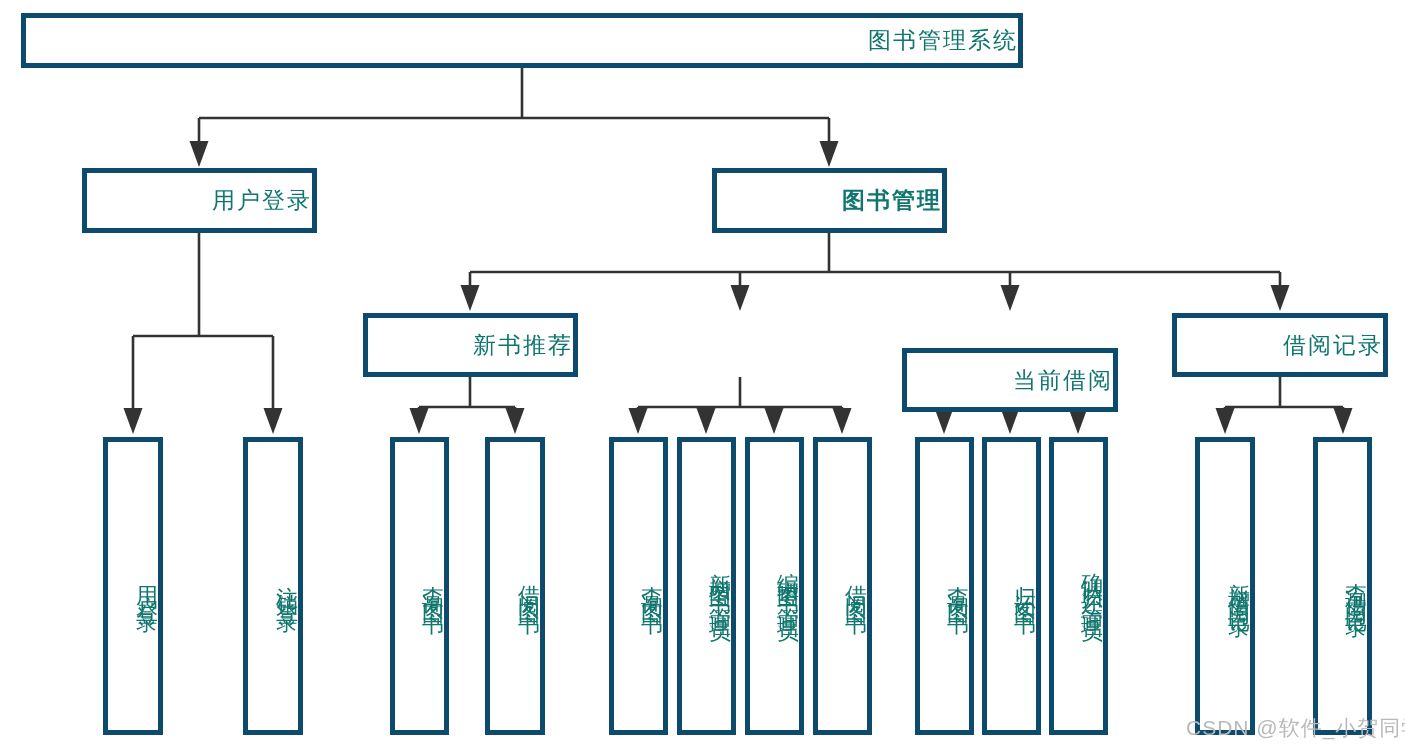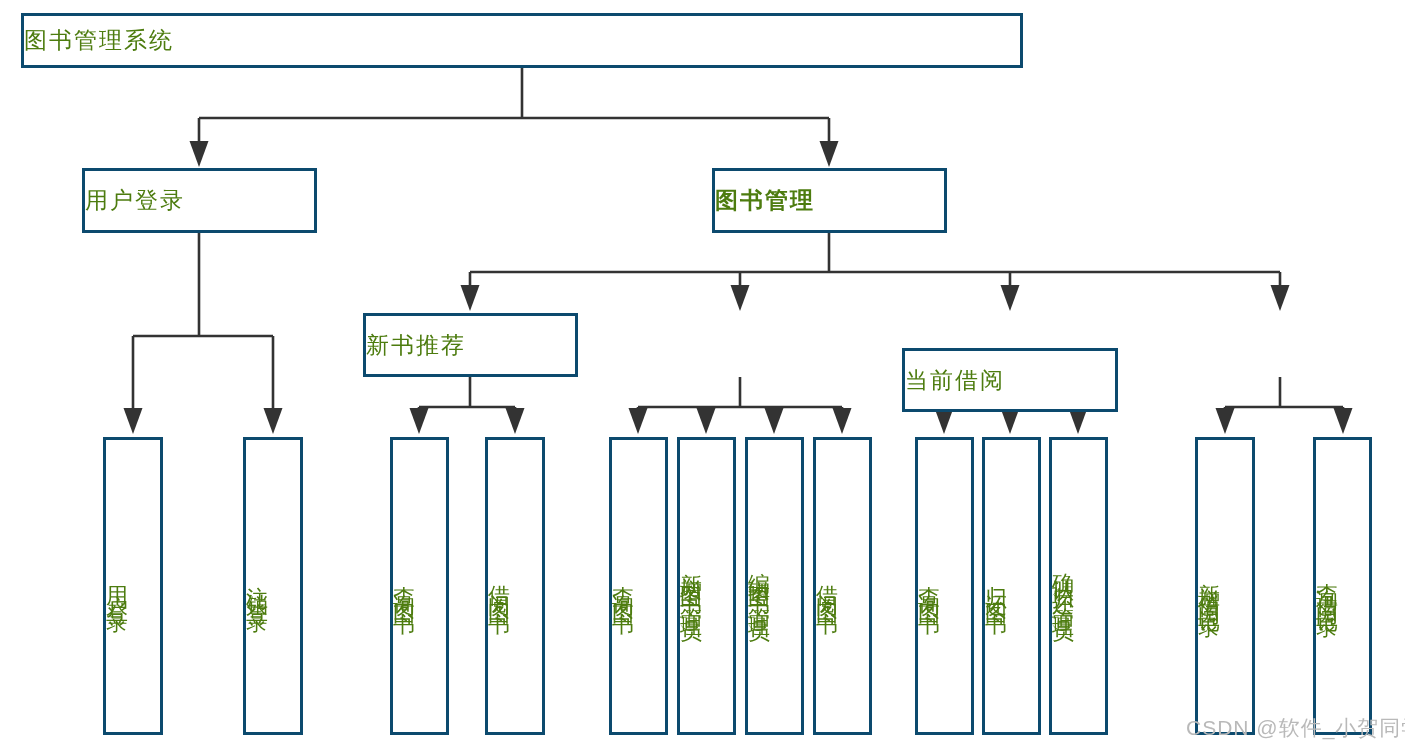--- a/index.html
+++ b/index.html
@@ -18,25 +18,25 @@
   #connectors {
     position: absolute;
     left: 0; top: 0;
     width: 1405px; height: 747px;
     z-index: 0;
   }
   .box {
     position: absolute;
     box-sizing: border-box;
     background: #ffffff;
-    border: 3px solid #0c4a6e;
+    border: 5px solid #0c4a6e;
     display: flex;
     align-items: center;
-    justify-content: flex-start;
-    color: #4d7c0f;
+    justify-content: flex-end;
+    color: #0f766e;
     z-index: 1;
   }
   .hbox span {
     font-size: 23px;
     letter-spacing: 2px;
     white-space: nowrap;
   }
   .leaf span {
     writing-mode: vertical-rl;
     text-orientation: mixed;
@@ -118,20 +118,23 @@
   <div class="box hbox" style="left:712px; top:168px; width:235px; height:65px;font-weight:bold;">
     <span>图书管理</span>
   </div>
 
   <div class="box hbox" style="left:363px; top:313px; width:215px; height:64px;">
     <span>新书推荐</span>
   </div>
   <div class="box hbox" style="left:902px; top:313px; width:216px; height:64px;margin-top:35px;">
     <span>当前借阅</span>
   </div>
+  <div class="box hbox" style="left:1172px; top:313px; width:216px; height:64px;">
+    <span>借阅记录</span>
+  </div>
 
   <div class="box leaf" style="left:103px; top:437px; width:60px; height:298px;">
     <span>用户登录</span>
   </div>
   <div class="box leaf" style="left:243px; top:437px; width:60px; height:298px;">
     <span>注销登录</span>
   </div>
 
   <div class="box leaf" style="left:390px; top:437px; width:59px; height:298px;">
     <span>查询图书</span>

